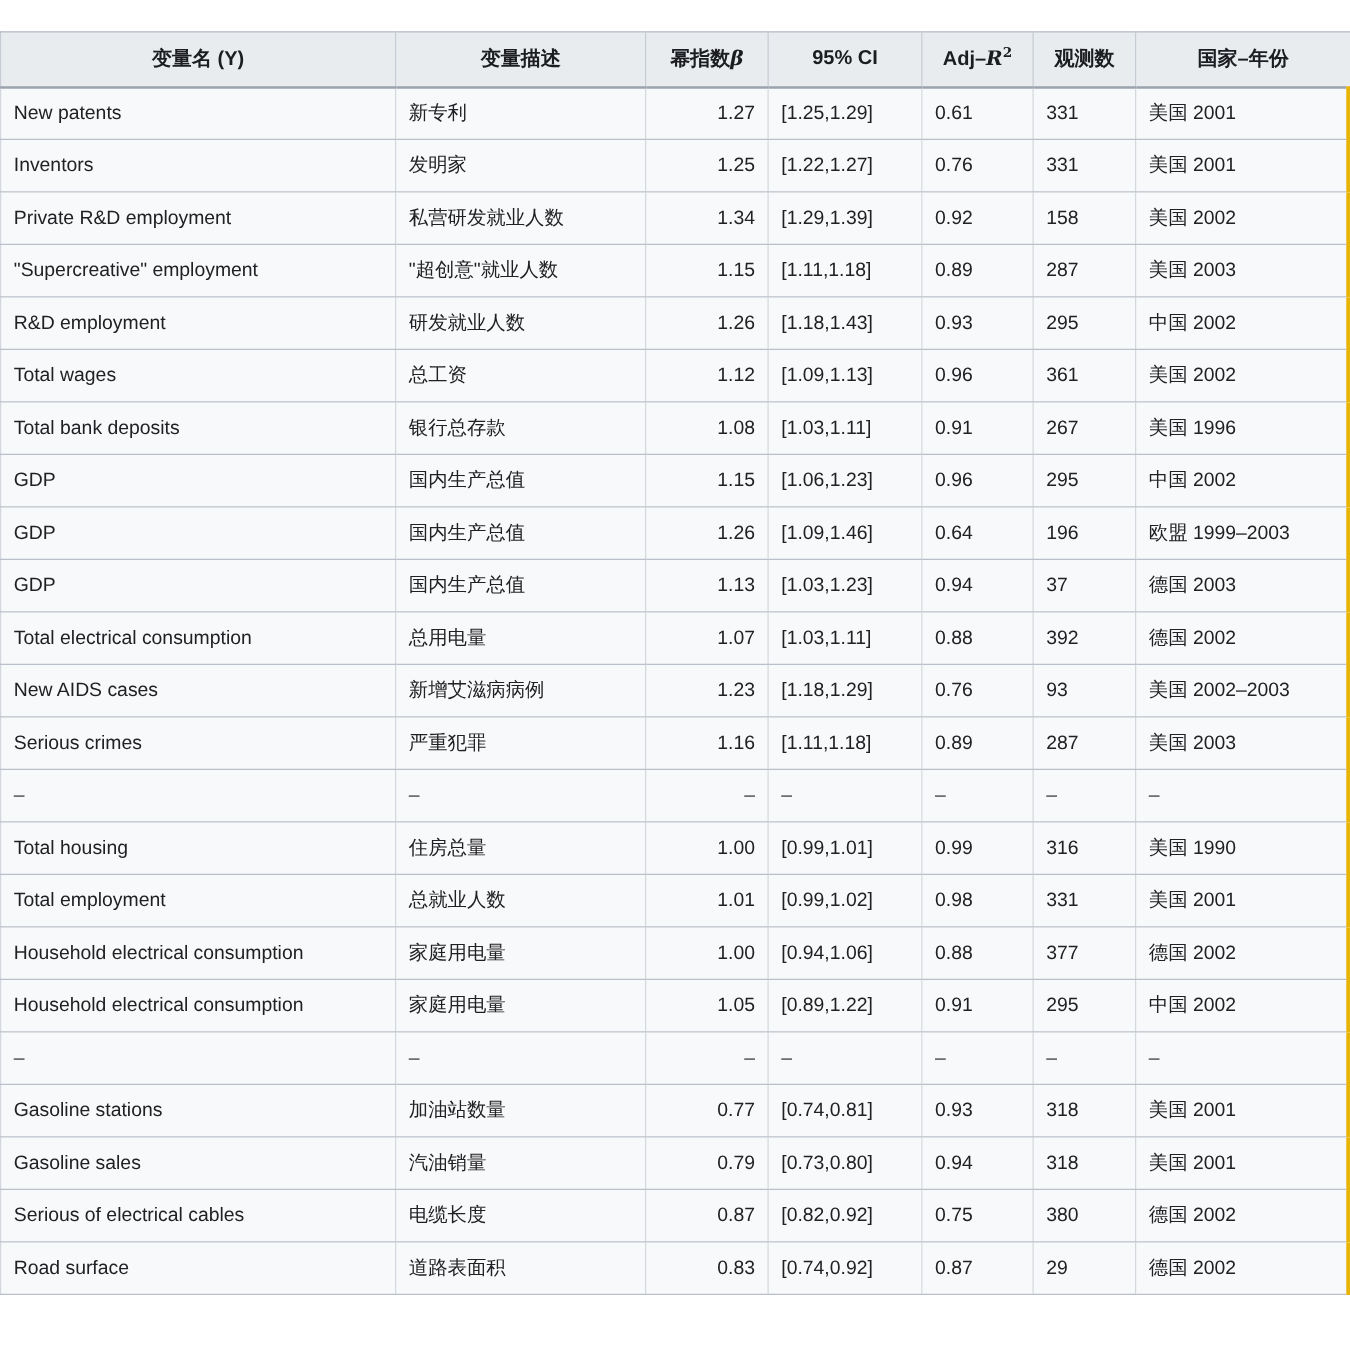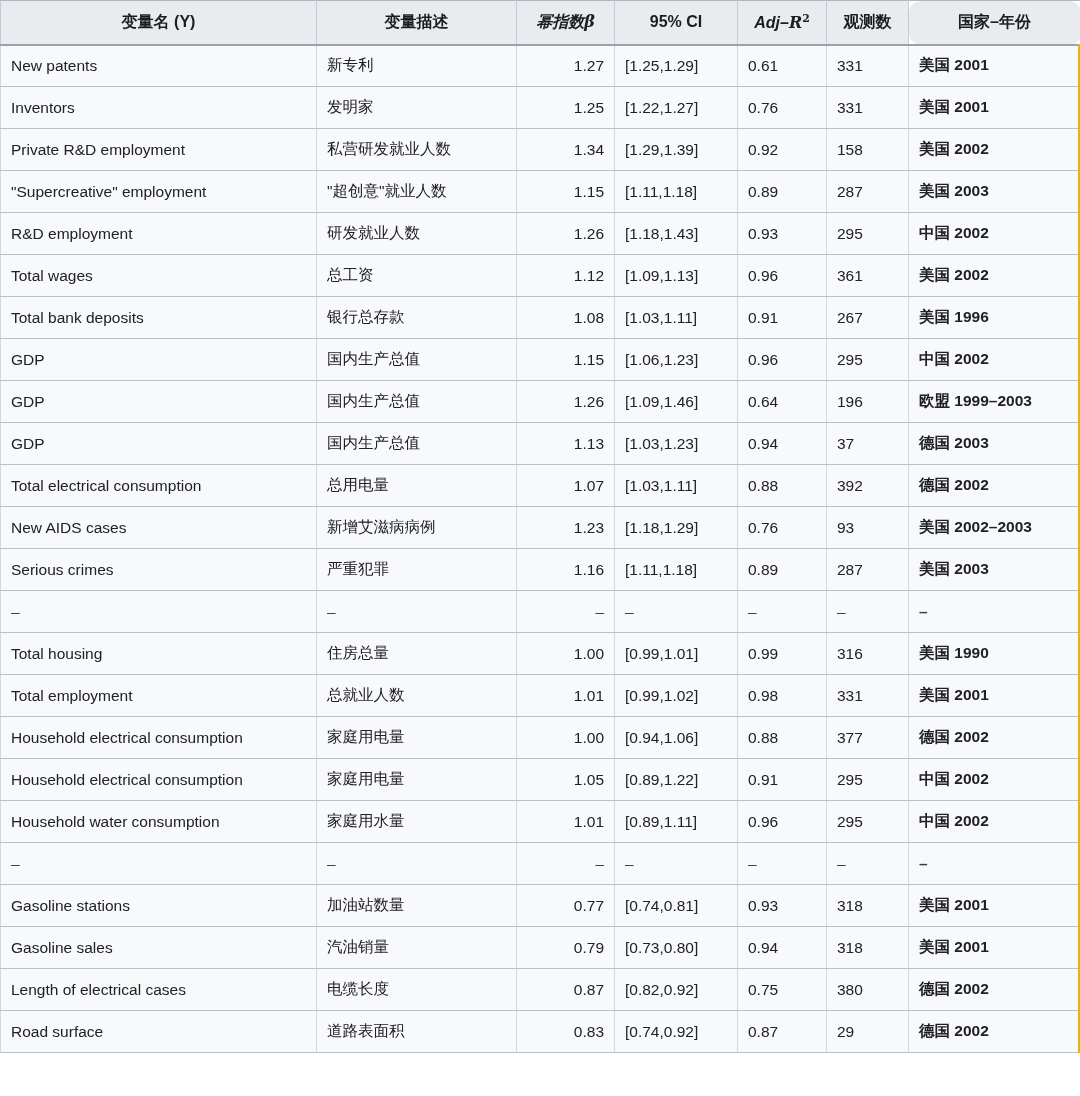--- a/index.html
+++ b/index.html
@@ -10,20 +10,21 @@
   body {
     width: 1080px;
     font-family: "Liberation Sans", "DejaVu Sans", sans-serif;
     color: #202124;
     -webkit-font-smoothing: antialiased;
   }
 
   .table-wrap {
     width: 1080px;
     box-sizing: border-box;
+    margin-top: 25px;
   }
 
   table.data-table {
     border-collapse: collapse;
     width: 1080px;
     table-layout: fixed;
     font-size: 15.5px;
   }
 
   
@@ -48,62 +49,59 @@
     border-bottom: 2px solid #9aa3ad;
     color: #1b1d21;
     white-space: nowrap;
     vertical-align: middle;
   }
   table.data-table thead th:first-child {
     border-left: 1px solid #c5cbd3;
   }
   table.data-table thead th:last-child {
     border-right: 1px solid #c5cbd3;
-    border-radius: 12px;
   }
 
   table.data-table tbody td {
     background: #f8f9fa;
     height: 42px;
     padding: 0 10px;
     box-sizing: border-box;
     border-right: 1px solid #d3d8de;
     border-bottom: 1px solid #b9c0c9;
     vertical-align: middle;
     white-space: nowrap;
     overflow: hidden;
     text-overflow: clip;
   }
   table.data-table tbody td:first-child {
     border-left: 1px solid #d3d8de;
   }
   table.data-table tbody td:last-child {
-    border-right: 5px solid #eab308;
-    font-weight: bold;
+    border-right: 7px solid #eab308;
   }
   table.data-table tbody tr:last-child td {
     border-bottom: 1px solid #b9c0c9;
   }
   .col-beta    { text-align: right; }
   .col-ci      { text-align: left; }
   .col-obs     { text-align: left; }
 
   .math {
     font-family: "DejaVu Serif", "Liberation Serif", serif;
     font-style: italic;
   }
   .math sup {
     font-style: normal;
     font-size: 0.68em;
     vertical-align: super;
     line-height: 0;
   }
   .hdr-inline {
     display: inline-block;
-    font-style: italic;
   }
   .sep-row td {
     color: #3c4043;
   }
 </style>
 </head>
 <body>
 
 <div class="table-wrap">
   <table class="data-table">
@@ -297,29 +295,20 @@
         </tr>
         <tr>
           <td class="col-variable">Household electrical consumption</td>
           <td class="col-description">家庭用电量</td>
           <td class="col-beta">1.05</td>
           <td class="col-ci">[0.89,1.22]</td>
           <td class="col-adj-r2">0.91</td>
           <td class="col-obs">295</td>
           <td class="col-country-year">中国 2002</td>
         </tr>
-        <tr>
-          <td class="col-variable">Household water consumption</td>
-          <td class="col-description">家庭用水量</td>
-          <td class="col-beta">1.01</td>
-          <td class="col-ci">[0.89,1.11]</td>
-          <td class="col-adj-r2">0.96</td>
-          <td class="col-obs">295</td>
-          <td class="col-country-year">中国 2002</td>
-        </tr>
         <tr class="sep-row">
           <td class="col-variable">–</td>
           <td class="col-description">–</td>
           <td class="col-beta">–</td>
           <td class="col-ci">–</td>
           <td class="col-adj-r2">–</td>
           <td class="col-obs">–</td>
           <td class="col-country-year">–</td>
         </tr>
         <tr>
@@ -334,21 +323,21 @@
         <tr>
           <td class="col-variable">Gasoline sales</td>
           <td class="col-description">汽油销量</td>
           <td class="col-beta">0.79</td>
           <td class="col-ci">[0.73,0.80]</td>
           <td class="col-adj-r2">0.94</td>
           <td class="col-obs">318</td>
           <td class="col-country-year">美国 2001</td>
         </tr>
         <tr>
-          <td class="col-variable">Length of electrical cases</td>
+          <td class="col-variable">Serious of electrical cables</td>
           <td class="col-description">电缆长度</td>
           <td class="col-beta">0.87</td>
           <td class="col-ci">[0.82,0.92]</td>
           <td class="col-adj-r2">0.75</td>
           <td class="col-obs">380</td>
           <td class="col-country-year">德国 2002</td>
         </tr>
         <tr>
           <td class="col-variable">Road surface</td>
           <td class="col-description">道路表面积</td>

